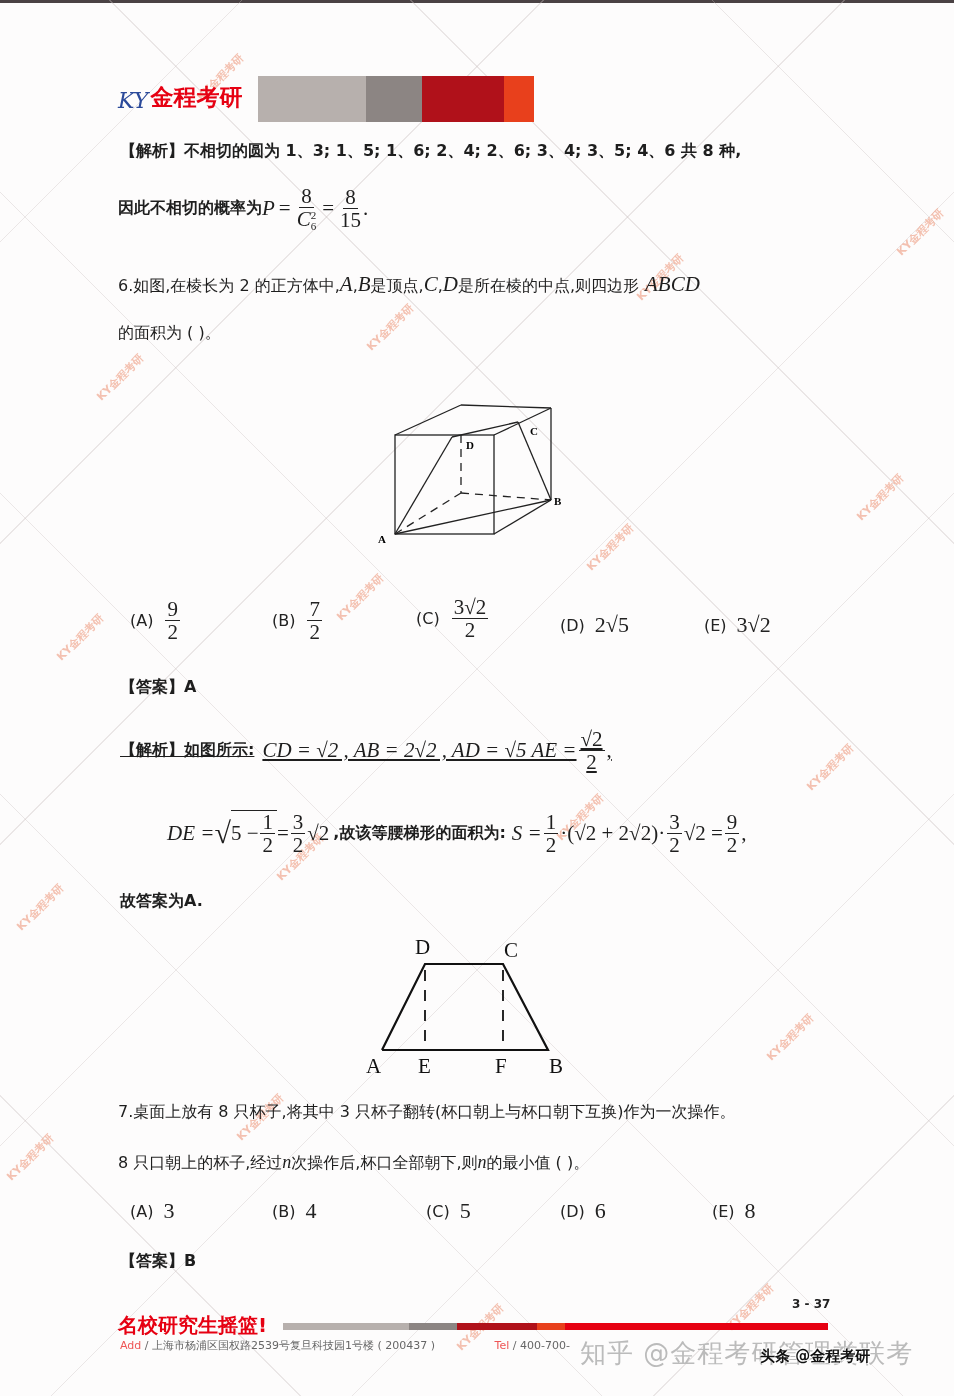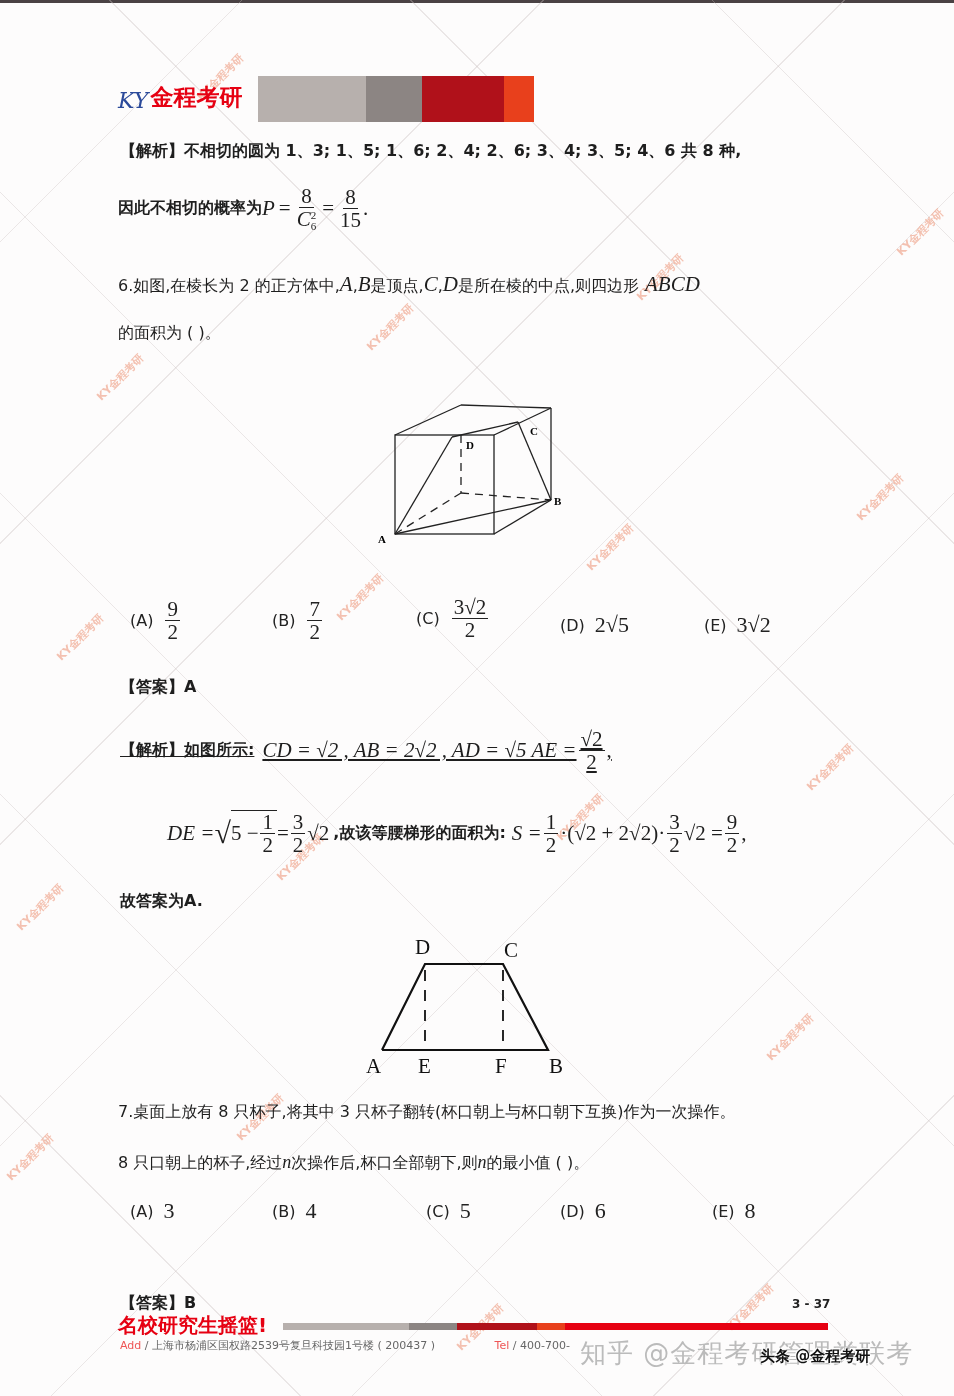--- a/index.html
+++ b/index.html
@@ -253,21 +253,21 @@
 </div>
 <div class="opt" style="left:560px;top:1198px">
   <span class="lab">(D)</span>
   <span class="val">6</span>
 </div>
 <div class="opt" style="left:712px;top:1198px">
   <span class="lab">(E)</span>
   <span class="val">8</span>
 </div>
 
-<div class="txt" style="left:120px;top:1293px;text-align:center;">【答案】B</div>
+<div class="txt" style="left:120px;top:1251px;text-align:center;">【答案】B</div>
 
 <div class="pagenum">3 - 37</div>
 <div class="footer-slogan">名校研究生摇篮!</div>
 <div class="footer-bar">
   <div class="fb1"></div>
   <div class="fb2"></div>
   <div class="fb3"></div>
   <div class="fb4"></div>
   <div class="fb5"></div>
 </div>

